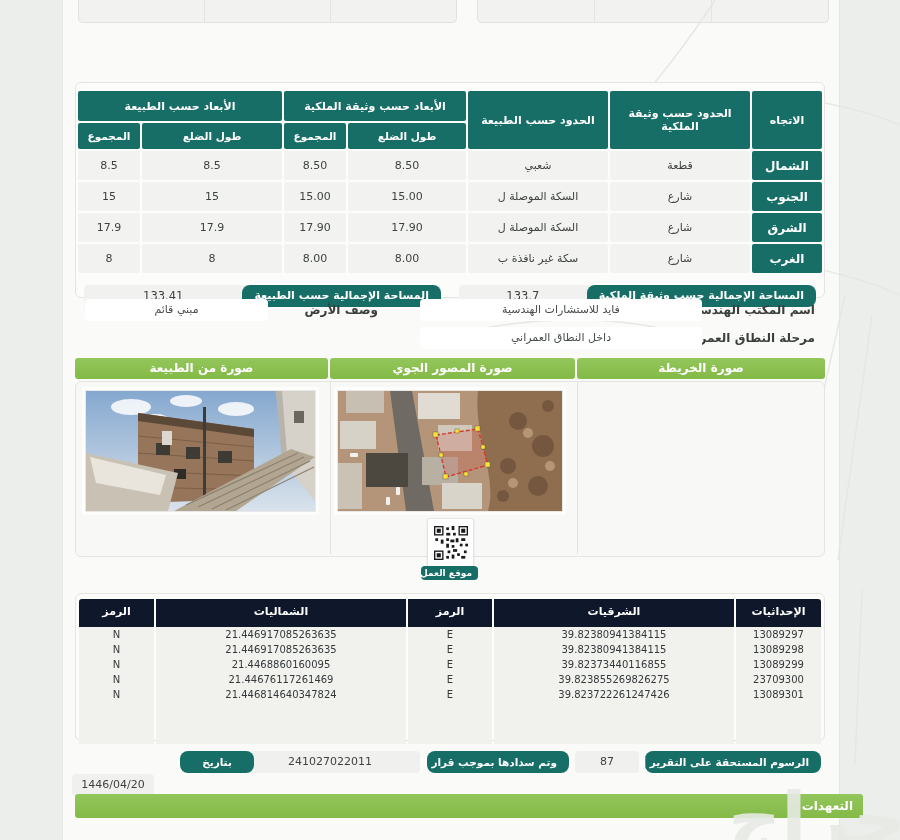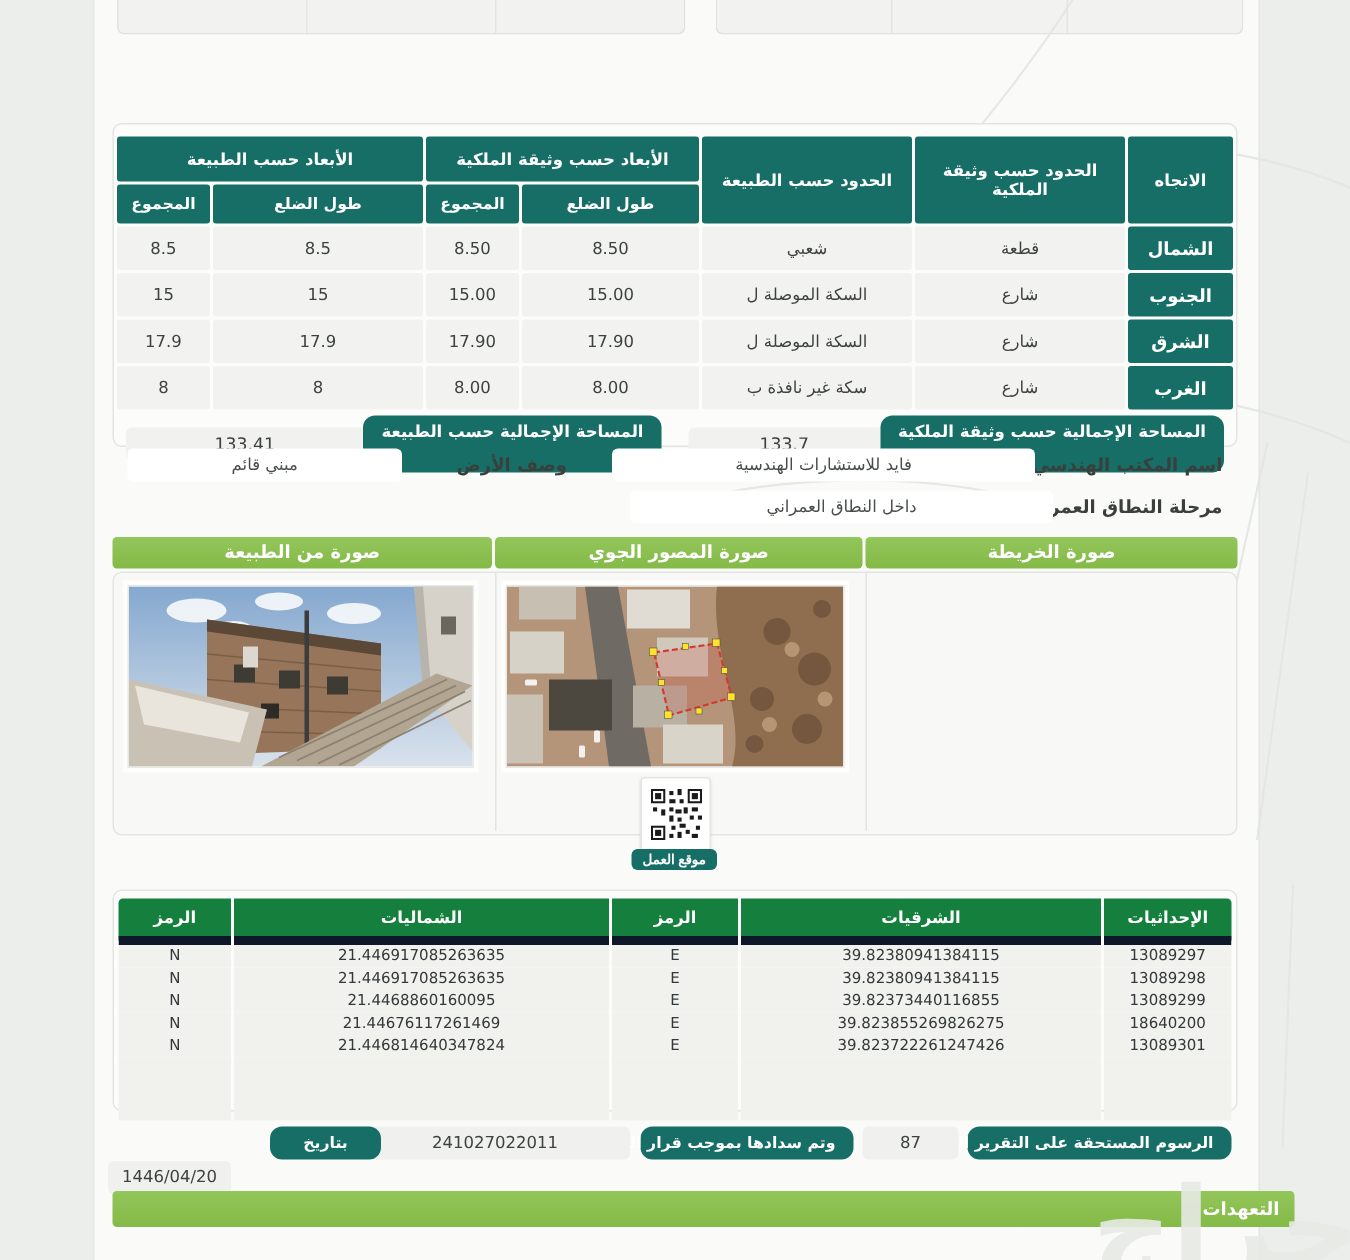--- a/index.html
+++ b/index.html
@@ -19,35 +19,35 @@
   
   table.btable{border-collapse:separate;border-spacing:2px;table-layout:fixed;width:732px;}
   table.btable th{background:#166e66;color:#fff;font-weight:bold;font-size:11px;padding:2px;border-radius:2px;}
   table.btable th.hsub{font-size:10.5px;height:22px;}
   table.btable th.hmain{height:26px;}
   table.btable th.dirc{font-size:12px;height:25px;}
   table.btable td{background:#f2f3f0;color:#3d423f;font-size:11px;text-align:center;height:25px;border-radius:2px;padding:0 2px;}
   
   .tstrip{display:flex;align-items:center;height:22px;background:#f1f2ef;border-radius:4px;}
   .badge{background:#166e66;color:#fff;font-size:11px;font-weight:bold;line-height:22px;border-radius:8px;padding:0 12px;text-align:center;white-space:nowrap;z-index:2;}
-  .tstrip .badge{height:38px;flex:0 0 auto;}
+  .tstrip .badge{height:22px;flex:0 0 auto;}
   .tstrip .tval{flex:1;text-align:center;font-size:11.5px;color:#3d423f;}
   
   .lbl{font-size:12px;font-weight:bold;color:#3a3f3c;line-height:22px;white-space:nowrap;z-index:2;}
   .field{background:#ffffff;border-radius:4px;height:22px;line-height:22px;text-align:center;font-size:11px;color:#474d49;z-index:2;}
   
   #photos-card{background:#f8f9f6;}
   .pdivider{width:1px;background:#e1e4e0;top:382px;height:172px;z-index:3;}
   .photo{border:1px solid #e8e8e6;box-shadow:0 0 0 3px #fdfdfc;z-index:3;}
   
   #qr-card{background:#fff;border:1px solid #e4e6e3;border-radius:3px;box-shadow:0 1px 2px rgba(0,0,0,.12);z-index:4;display:flex;align-items:center;justify-content:center;}
-  #qr-badge{font-size:9px;line-height:14px;height:14px;padding:0 6px;border-radius:4px;z-index:4;font-family:Liberation Serif, serif;}
+  #qr-badge{font-size:9px;line-height:14px;height:14px;padding:0 6px;border-radius:4px;z-index:4;}
   
   table.ctable{border-collapse:separate;border-spacing:2px 0;table-layout:fixed;width:734px;}
-  table.ctable th{background:#15803d;color:#fff;font-size:11px;font-weight:bold;height:25px;border-bottom:6px solid #0f172a;padding:0 2px;}
+  table.ctable th{background:#0f172a;color:#fff;font-size:11px;font-weight:bold;height:25px;border-bottom:3px solid #0f172a;padding:0 2px;}
   table.ctable th:first-child{border-radius:0 3px 0 0;}
   table.ctable th:last-child{border-radius:3px 0 0 0;}
   table.ctable td{background:#f1f2ee;font-size:10px;color:#33383a;text-align:center;height:15px;padding:0 2px;}
   table.ctable tr.filler td{height:42px;}
   
   .fee-badge{font-size:10.5px;}
   .fee-val{background:#f0f1ee;border-radius:4px;height:22px;line-height:22px;font-size:11px;color:#3d423f;text-align:center;z-index:2;}
   
   #wm-lines{left:0;top:0;width:900px;height:840px;z-index:1;pointer-events:none;}
   #wm-logo{right:-6px;bottom:-16px;font-size:74px;font-weight:bold;color:#e7eae5;opacity:.9;z-index:6;line-height:1;pointer-events:none;letter-spacing:2px;}
@@ -153,21 +153,21 @@
         <span class="tval">133.7</span>
       </div>
       <div class="tstrip" style="flex:1;">
         <span class="badge">المساحة الإجمالية حسب الطبيعة</span>
         <span class="tval">133.41</span>
       </div>
     </div>
   </div>
 
   <div class="abs lbl" style="right:85px;top:299px;">اسم المكتب الهندسي</div>
-  <div class="abs field" style="left:408px;top:299px;width:282px;">فايد للاستشارات الهندسية</div>
+  <div class="abs field" style="left:420px;top:299px;width:282px;">فايد للاستشارات الهندسية</div>
   <div class="abs lbl" style="right:522px;top:299px;">وصف الأرض</div>
   <div class="abs field" style="left:85px;top:299px;width:183px;">مبني قائم</div>
   <div class="abs lbl" style="right:85px;top:327px;">مرحلة النطاق العمراني</div>
   <div class="abs field" style="left:420px;top:327px;width:282px;">داخل النطاق العمراني</div>
 
   <div class="abs greenbar center" style="left:577px;top:358px;width:248px;">صورة الخريطة</div>
   <div class="abs greenbar center" style="left:330px;top:358px;width:245px;">صورة المصور الجوي</div>
   <div class="abs greenbar center" style="left:75px;top:358px;width:253px;">صورة من الطبيعة</div>
 
   <div class="abs card" id="photos-card" style="left:75px;top:381px;width:748px;height:174px;"></div>
@@ -334,21 +334,21 @@
         <td>N</td>
       </tr>
       <tr>
         <td>13089299</td>
         <td>39.82373440116855</td>
         <td>E</td>
         <td>21.4468860160095</td>
         <td>N</td>
       </tr>
       <tr>
-        <td>18640200</td>
+        <td>23709300</td>
         <td>39.823855269826275</td>
         <td>E</td>
         <td>21.44676117261469</td>
         <td>N</td>
       </tr>
       <tr>
         <td>13089301</td>
         <td>39.823722261247426</td>
         <td>E</td>
         <td>21.446814640347824</td>

